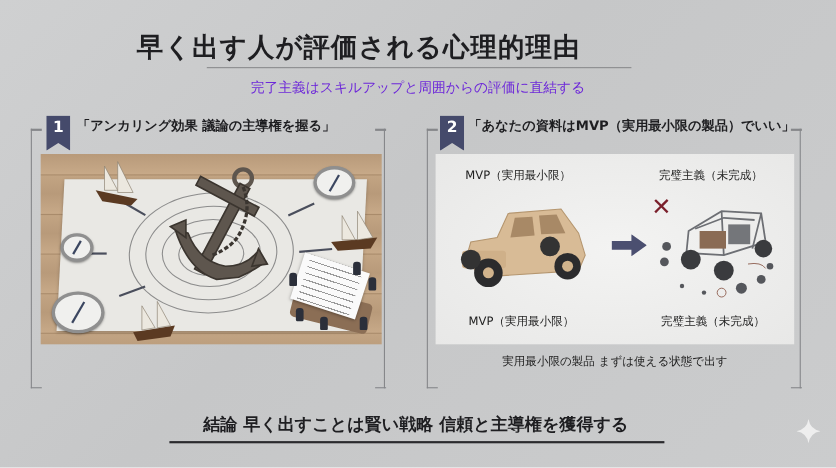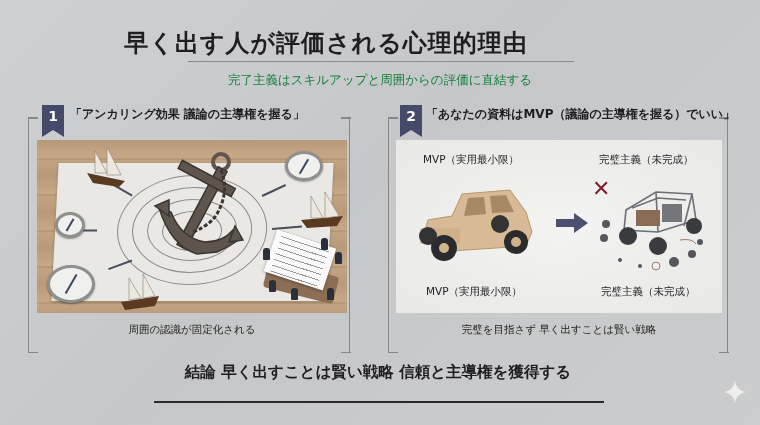--- a/index.html
+++ b/index.html
@@ -13,21 +13,21 @@
   .title {
     position: absolute; left: 0; top: 27px; width: 652px;
     text-align: center; font-size: 24px; font-weight: bold; letter-spacing: 1px;
     color: #1e1e21;
   }
   .title-rule {
     position: absolute; left: 188px; top: 61px; width: 386px; height: 1px; background: #8a8b8d;
   }
   .subtitle {
     position: absolute; left: 0; top: 72px; width: 760px;
-    text-align: center; font-size: 12.5px; color: #15803d;
+    text-align: center; font-size: 12.5px; color: #6d28d9;
   }
   
   .frame { position: absolute; border-left: 1.5px solid #86878a; border-right: 1.5px solid #86878a; }
   .frame .tl, .frame .tr, .frame .bl, .frame .br { position: absolute; height: 1.5px; background: #86878a; width: 10px; }
   .frame .tl { left: -1.5px; top: 0; }
   .frame .tr { right: -1.5px; top: 0; }
   .frame .bl { left: -1.5px; bottom: 0; }
   .frame .br { right: -1.5px; bottom: 0; }
   .f1 { left: 28px; top: 117px; width: 322px; height: 236px; }
   .f2 { left: 388px; top: 117px; width: 340px; height: 236px; }
@@ -85,21 +85,21 @@
   .car { position: absolute; left: 18px; top: 42px; width: 128px; height: 86px; }
   .big-arrow { position: absolute; left: 160px; top: 73px; width: 32px; height: 20px; }
   .xmark { position: absolute; left: 196px; top: 38px; font-size: 22px; font-weight: bold; color: #7a1f2b; line-height: 1; }
   .frame-car { position: absolute; left: 200px; top: 40px; width: 112px; height: 95px; }
 
   .desc { position: absolute; font-size: 10.5px; color: #222; text-align: center; line-height: 16px; }
   .d1 { left: 37px; top: 321px; width: 310px; }
   .d2 { left: 396px; top: 321px; width: 326px; }
 
   .conclusion {
-    position: absolute; left: 156px; top: 362px; width: 444px; text-align: center;
+    position: absolute; left: 156px; top: 376px; width: 444px; text-align: center;
     font-size: 15.5px; font-weight: bold; color: #1e1e21; white-space: nowrap;
   }
   .conclusion-rule { position: absolute; left: 154px; top: 401px; width: 450px; height: 2px; background: #2a2a2d; }
   .sparkle { position: absolute; left: 724px; top: 381px; width: 22px; height: 22px; }
 </style>
 </head>
 <body>
 
 <div class="title">早く出す人が評価される心理的理由</div>
 <div class="title-rule"></div>
@@ -163,31 +163,30 @@
   <div class="doc"></div>
   <div class="person" style="left:226px;top:108px;"></div>
   <div class="person" style="left:284px;top:98px;"></div>
   <div class="person" style="left:298px;top:112px;"></div>
   <div class="person" style="left:232px;top:140px;"></div>
   <div class="person" style="left:254px;top:148px;"></div>
   <div class="person" style="left:290px;top:148px;"></div>
 </div>
 
 <div class="desc d1">
-  <div>周囲の認識が固定化される</div>
 </div>
 
 <div class="frame f2">
   <span class="tl"></span>
   <span class="tr"></span>
   <span class="bl"></span>
   <span class="br"></span>
 </div>
 <div class="badge b2">2</div>
-<div class="heading h2">「あなたの資料はMVP（議論の主導権を握る）でいい」</div>
+<div class="heading h2">「あなたの資料はMVP（実用最小限の製品）でいい」</div>
 
 <div class="img2">
   <div class="cap c1">MVP（実用最小限）</div>
   <div class="cap c2">完璧主義（未完成）</div>
 
   <svg class="car" viewBox="0 0 128 86">
     <path d="M10 52 L14 38 L38 34 L48 12 L96 8 L112 30 L118 50 L112 64 L22 70 Z" fill="#d8bb96" stroke="#b5966f" stroke-width="1"></path>
     <path d="M54 16 L70 15 L72 32 L50 34 Z" fill="#a88966"></path>
     <path d="M76 14 L92 13 L100 30 L78 31 Z" fill="#a88966"></path>
     <rect x="6" y="46" width="40" height="16" rx="3" fill="#cfb089"></rect>
@@ -229,21 +228,21 @@
       <circle cx="60" cy="86" r="4"></circle>
         <path d="M84 60 Q96 58 100 64"></path>
     </g>
   </svg>
 
   <div class="cap c3">MVP（実用最小限）</div>
   <div class="cap c4">完璧主義（未完成）</div>
 </div>
 
 <div class="desc d2">
-  <div>完璧を目指さず 早く出すことは賢い戦略</div>
+  <div>実用最小限の製品 まずは使える状態で出す</div>
 </div>
 
 <div class="conclusion">結論 早く出すことは賢い戦略 信頼と主導権を獲得する</div>
 <div class="conclusion-rule"></div>
 
 <svg class="sparkle" viewBox="0 0 22 22">
   <path d="M11 0 Q12.5 9.5 22 11 Q12.5 12.5 11 22 Q9.5 12.5 0 11 Q9.5 9.5 11 0 Z" fill="#eeeeee"></path>
 </svg>
 
 </body></html>

